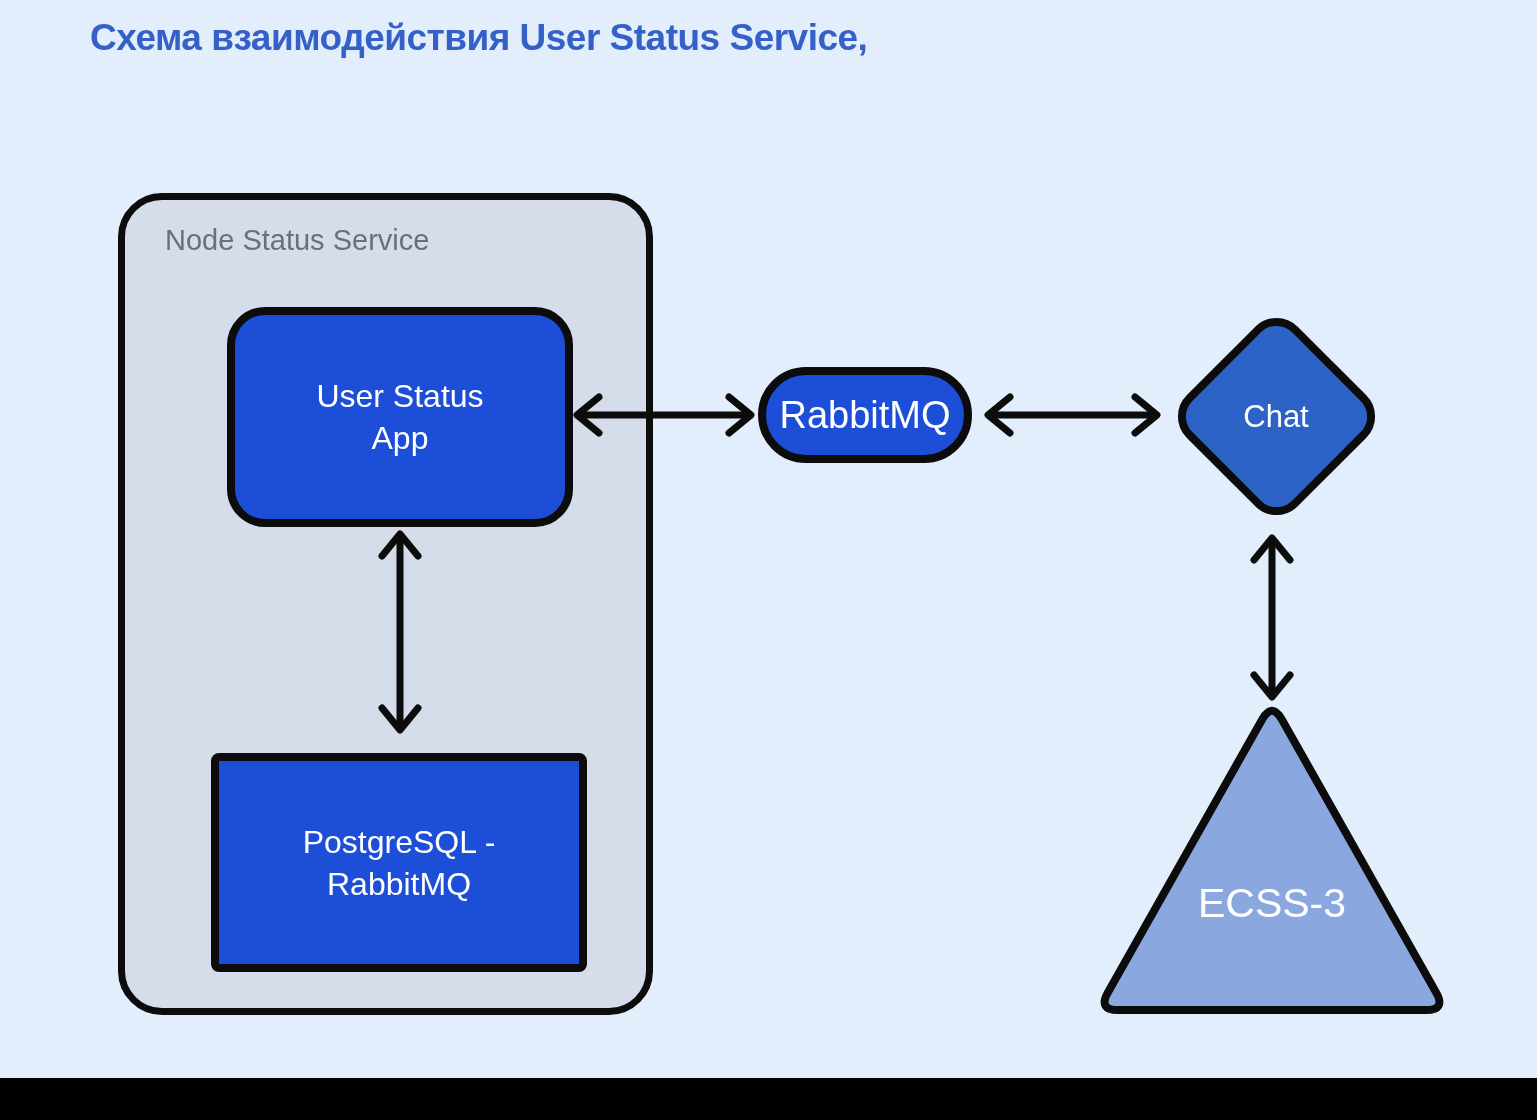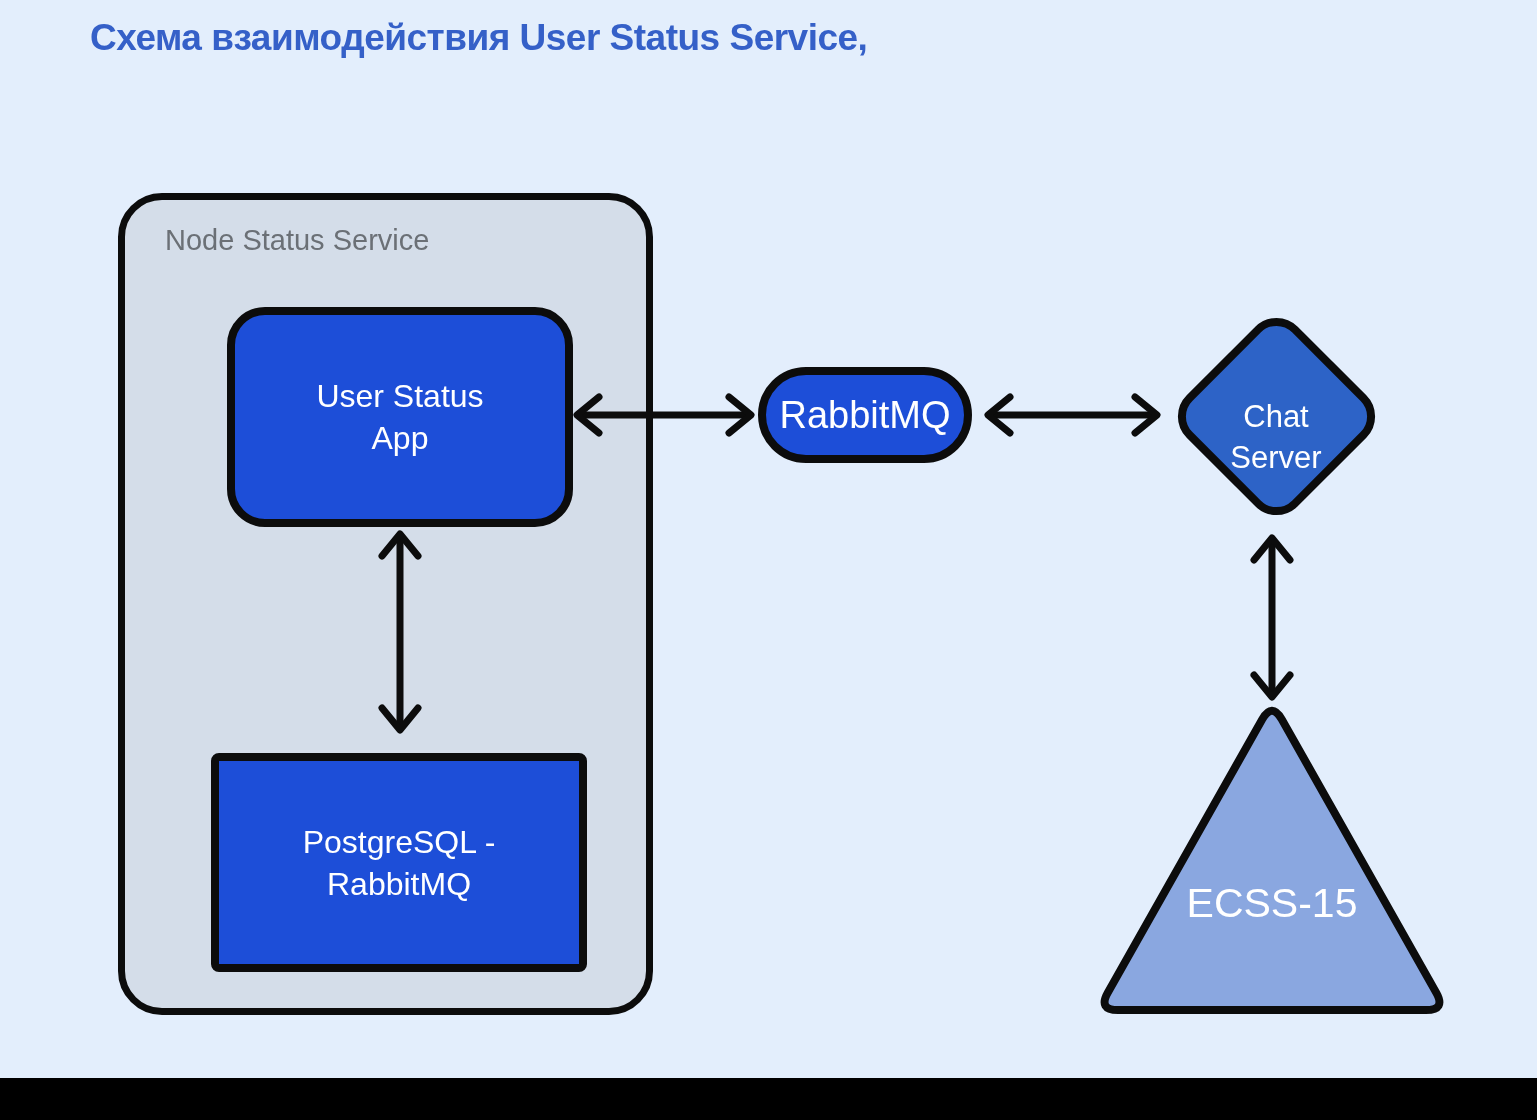--- a/index.html
+++ b/index.html
@@ -190,20 +190,19 @@
     </div>
   </div>
 
   <div class="diag-node node-rabbitmq">
     <span>RabbitMQ</span>
   </div>
 
   <div class="diamond-shape"></div>
   <div class="diamond-label">
     <span>Chat</span>
-    <span>Server</span>
-  </div>
-
-  <div class="ecss-label">ECSS-15</div>
+  </div>
+
+  <div class="ecss-label">ECSS-3</div>
 
   <div class="footer-bar"></div>
 
 </div>
 
 </body></html>

